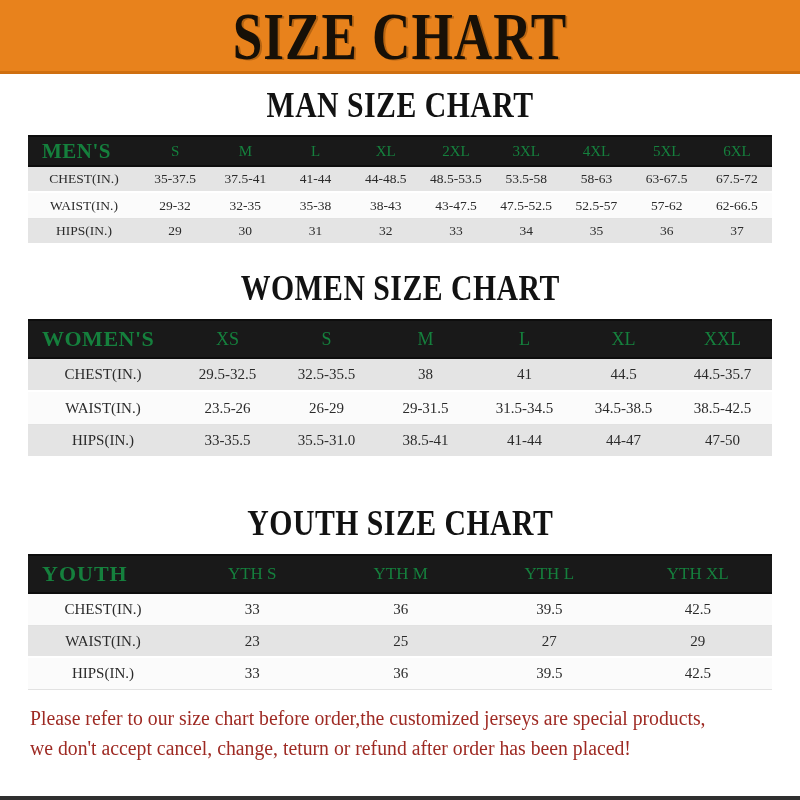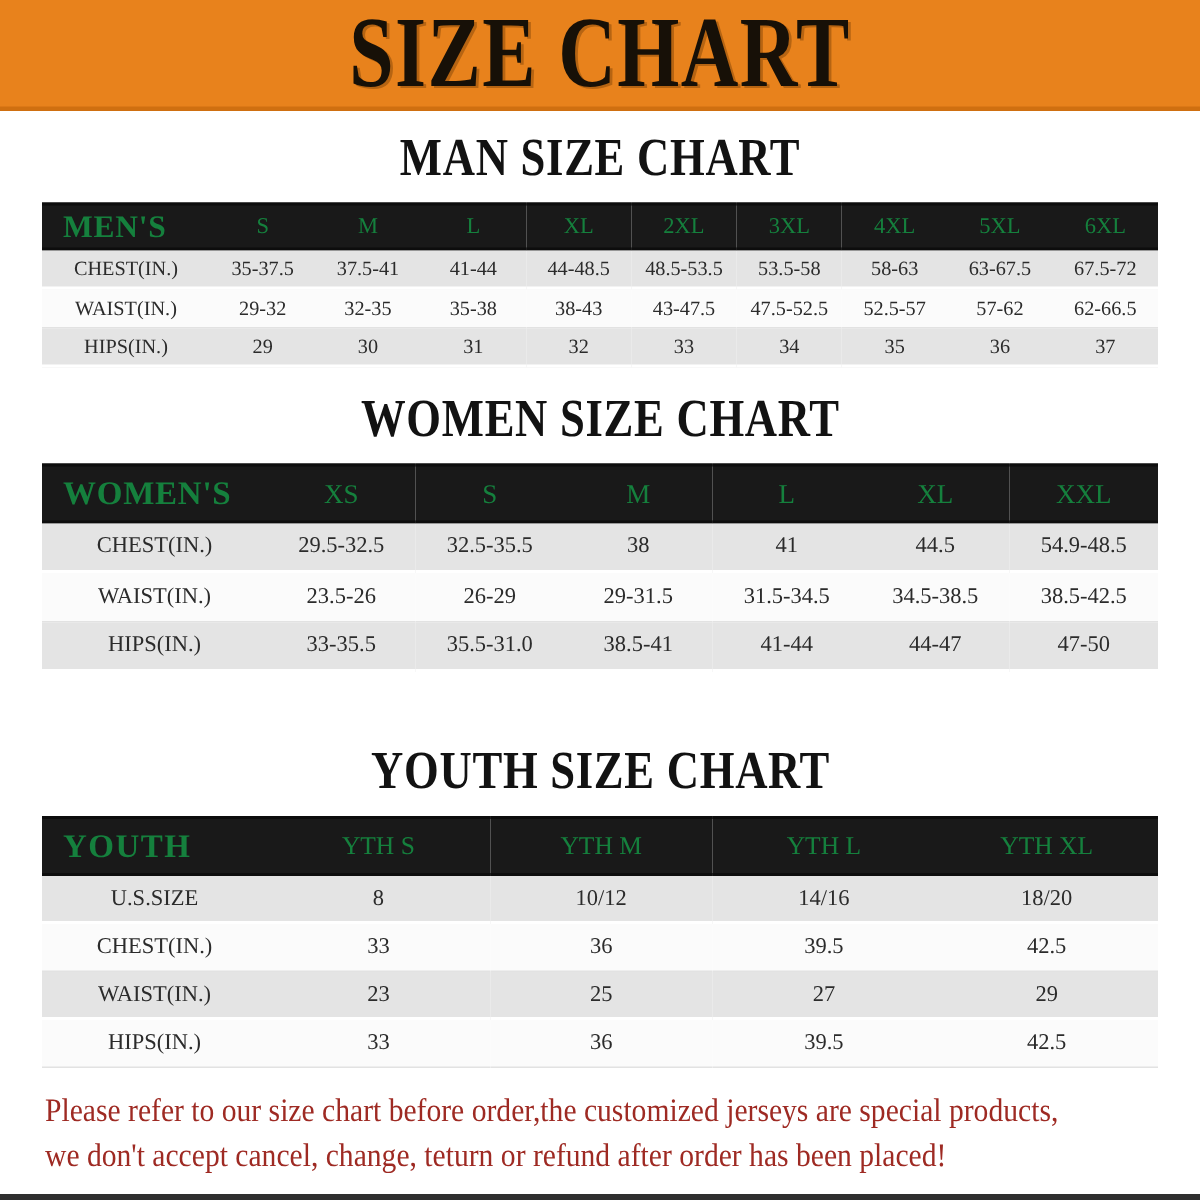--- a/index.html
+++ b/index.html
@@ -34,21 +34,21 @@
   .heading .cond {
     display:inline-block;
     font-weight:bold;
     color:#121212;
     font-size:31px;
     transform:scale(0.96,1.15);
     letter-spacing:0.5px;
     white-space:nowrap;
   }
   .heading.men   { margin-top:13px; }
-  .heading.women { margin-top:16px; }
+  .heading.women { margin-top:26px; }
   .heading.youth { margin-top:48px; }
   
   table.tbl {
     width:744px;
     margin:12px auto 0 auto;
     border-collapse:separate;
     border-spacing:0;
     table-layout:fixed;
   }
   tr.bar td {
@@ -212,21 +212,21 @@
       <td>XL</td>
       <td>XXL</td>
     </tr>
     <tr class="d g">
       <td>CHEST(IN.)</td>
       <td>29.5-32.5</td>
       <td>32.5-35.5</td>
       <td>38</td>
       <td>41</td>
       <td>44.5</td>
-      <td>54.9-48.5</td>
+      <td>44.5-35.7</td>
     </tr>
     <tr class="d w">
       <td>WAIST(IN.)</td>
       <td>23.5-26</td>
       <td>26-29</td>
       <td>29-31.5</td>
       <td>31.5-34.5</td>
       <td>34.5-38.5</td>
       <td>38.5-42.5</td>
     </tr>
@@ -255,27 +255,20 @@
         <col>
       </colgroup>
     <tbody>
         <tr class="bar">
       <td class="lab">YOUTH</td>
       <td>YTH S</td>
       <td>YTH M</td>
       <td>YTH L</td>
       <td>YTH XL</td>
     </tr>
-    <tr class="d g">
-      <td>U.S.SIZE</td>
-      <td>8</td>
-      <td>10/12</td>
-      <td>14/16</td>
-      <td>18/20</td>
-    </tr>
     <tr class="d w">
       <td>CHEST(IN.)</td>
       <td>33</td>
       <td>36</td>
       <td>39.5</td>
       <td>42.5</td>
     </tr>
     <tr class="d g">
       <td>WAIST(IN.)</td>
       <td>23</td>

